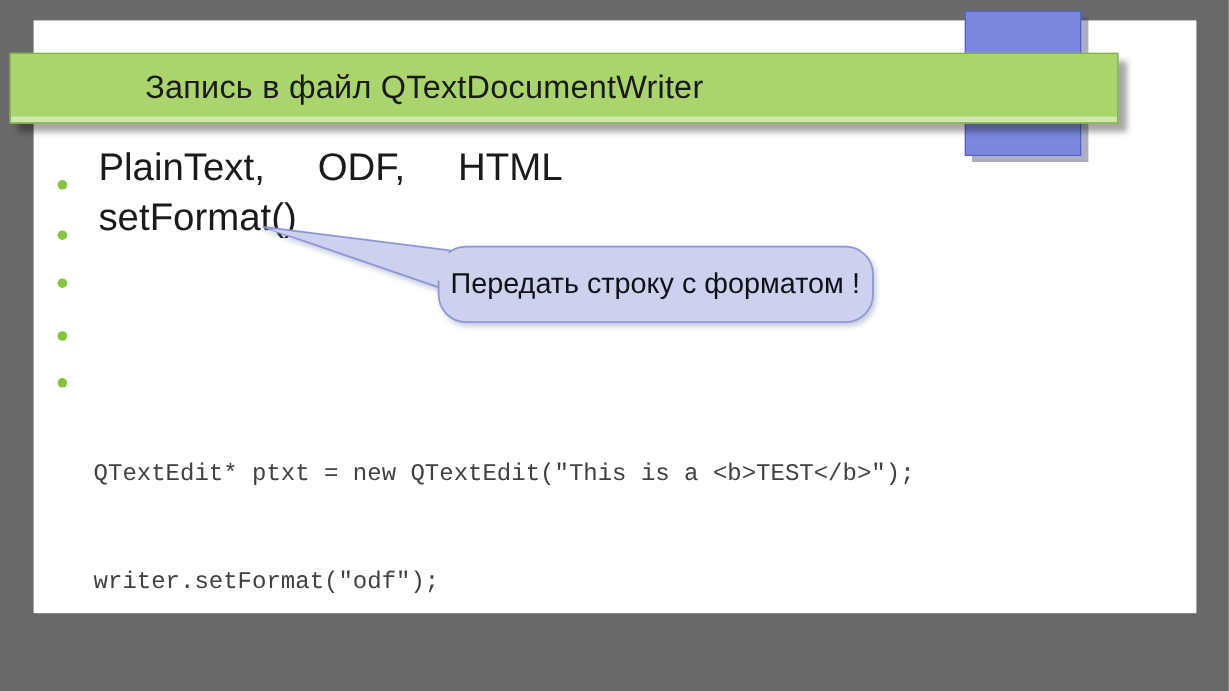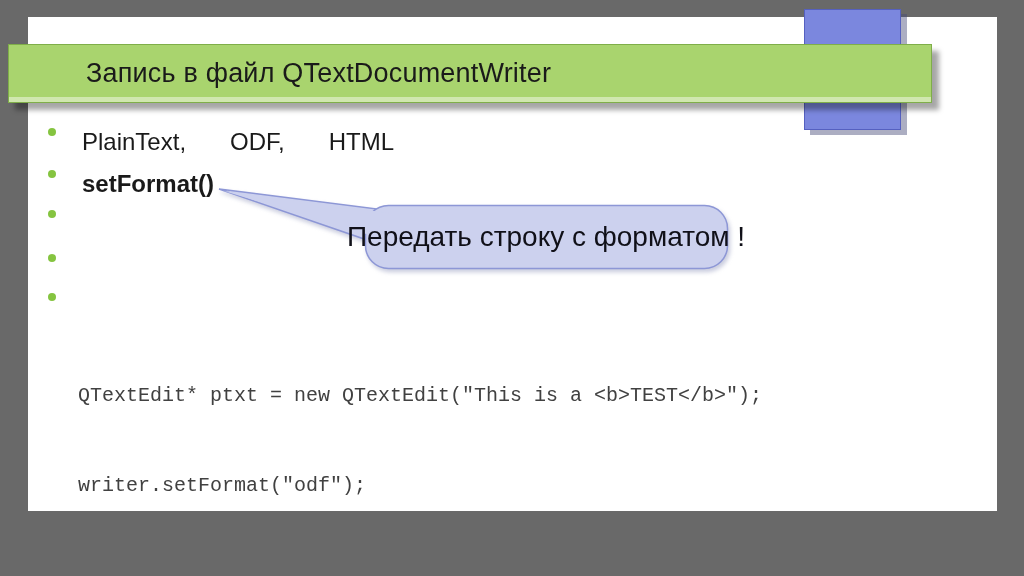--- a/index.html
+++ b/index.html
@@ -32,57 +32,57 @@
     position:absolute;left:8px;top:44px;width:924px;height:59px;
     background:var(--banner-green,#a9d46e);
     border:1px solid var(--banner-border,#7fae49);
     box-shadow:7px 7px 5px rgba(0,0,0,0.35),
                inset 0 -5px 0 rgba(255,255,255,0.45);
     z-index:3;
     display:flex;align-items:center;
     box-sizing:border-box;
   }
   .title-text{
-    padding-left:77px;
+    padding-left:112px;
     font-size:27px;
     color:var(--text-dark,#1a1a1a);
     letter-spacing:0.2px;
     white-space:nowrap;
   }
 
   
   .bullet-row{
     position:absolute;left:0;height:30px;
-    display:flex;align-items:flex-start;
-    font-size:24px;color:var(--text-dark,#1a1a1a);
+    display:flex;align-items:flex-end;
+    font-size:32px;color:var(--text-dark,#1a1a1a);
   }
   .bullet-row .dot{
     width:8px;height:8px;border-radius:50%;
     background:var(--bullet-green,#85c440);
     margin-left:20px;margin-right:26px;
     flex:0 0 auto;
   }
   .bullet-parts{display:flex;white-space:pre;}
   .bullet-parts span + span{margin-left:44px;}
   .row-1{top:111px;}
-  .row-2{top:153px;font-weight:bold;}
+  .row-2{top:153px;}
   .row-3{top:193px;}
   .row-4{top:237px;}
   .row-5{top:276px;}
 
   
   .callout-svg{
     position:absolute;left:0;top:0;width:969px;height:494px;
     pointer-events:none;
     filter:drop-shadow(2px 3px 2px rgba(100,110,160,0.35));
   }
   .callout-label{
     position:absolute;left:337px;top:188px;width:362px;height:63px;
     display:flex;align-items:center;justify-content:center;
-    font-size:28px;color:#101018;
+    font-size:24px;color:#101018;
     white-space:nowrap;
   }
 
   
   .code-block{
     position:absolute;left:50px;top:304px;
     font-family:"Liberation Mono",monospace;
     font-size:20px;line-height:30px;
     color:var(--code-gray,#414141);
     white-space:pre;

